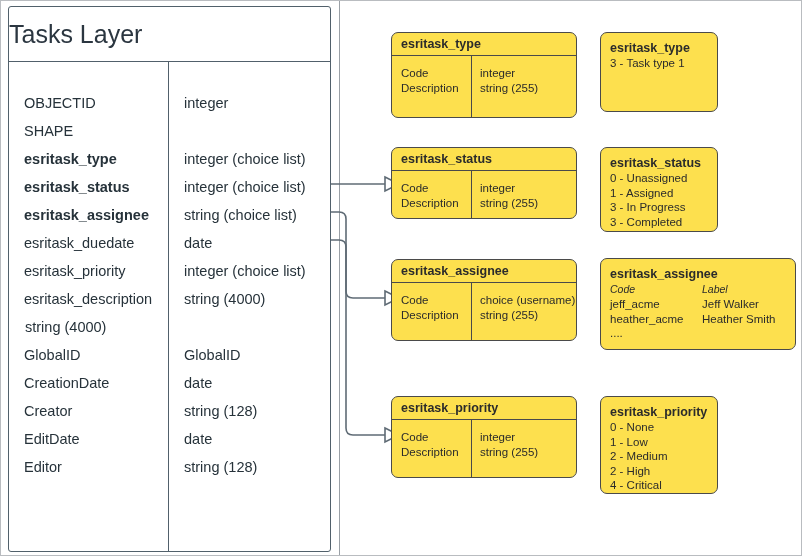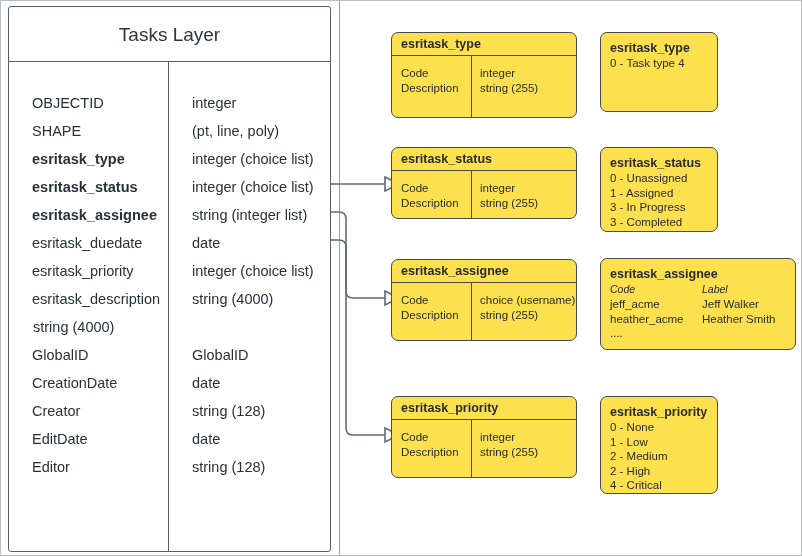--- a/index.html
+++ b/index.html
@@ -39,41 +39,40 @@
     width: 323px;
     height: 546px;
     background: #ffffff;
     border: 1px solid #51606b;
     border-radius: 3px;
     box-sizing: border-box;
   }
   .entity-title {
     height: 55px;
     line-height: 55px;
-    text-align: center;
-    font-size: 19px;
+    font-size: 25px;
     color: #2b3640;
     border-bottom: 1px solid #51606b;
     box-sizing: border-box;
   }
   .entity-body {
     position: relative;
     height: 489px;
   }
   .entity-col-divider {
     position: absolute;
     left: 159px;
     top: 0;
     width: 1px;
     height: 489px;
     background: #51606b;
   }
   .field-rows {
     position: absolute;
-    left: 12px;
+    left: 4px;
     top: 27px;
     width: 100%;
   }
   .field-row {
     display: flex;
     height: 28px;
     line-height: 28px;
     font-size: 14.5px;
   }
   .field-name {
@@ -190,33 +189,32 @@
     <div class="entity-body">
       <div class="entity-col-divider"></div>
       <div class="field-rows">
 
         <div class="field-row">
           <div class="field-name">OBJECTID</div>
           <div class="field-type">integer</div>
         </div>
         <div class="field-row">
           <div class="field-name">SHAPE</div>
-          <div class="field-type">(pt, line, poly)</div>
         </div>
         <div class="field-row">
           <div class="field-name key">esritask_type</div>
           <div class="field-type">integer (choice list)</div>
         </div>
         <div class="field-row">
           <div class="field-name key">esritask_status</div>
           <div class="field-type">integer (choice list)</div>
         </div>
         <div class="field-row">
           <div class="field-name key">esritask_assignee</div>
-          <div class="field-type">string (integer list)</div>
+          <div class="field-type">string (choice list)</div>
         </div>
         <div class="field-row">
           <div class="field-name">esritask_duedate</div>
           <div class="field-type">date</div>
         </div>
         <div class="field-row">
           <div class="field-name">esritask_priority</div>
           <div class="field-type">integer (choice list)</div>
         </div>
         <div class="field-row">
@@ -322,21 +320,21 @@
       </div>
       <div class="domain-types">
         <div>integer</div>
         <div>string (255)</div>
       </div>
     </div>
   </div>
 
   <div class="value-box" style="left:599px; top:31px; width:118px; height:80px;">
     <div class="value-title">esritask_type</div>
-    <div class="value-line">0 - Task type 4</div>
+    <div class="value-line">3 - Task type 1</div>
   </div>
 
   <div class="value-box" style="left:599px; top:146px; width:118px; height:85px;">
     <div class="value-title">esritask_status</div>
     <div class="value-line">0 - Unassigned</div>
     <div class="value-line">1 - Assigned</div>
     <div class="value-line">3 - In Progress</div>
     <div class="value-line">3 - Completed</div>
   </div>
 

